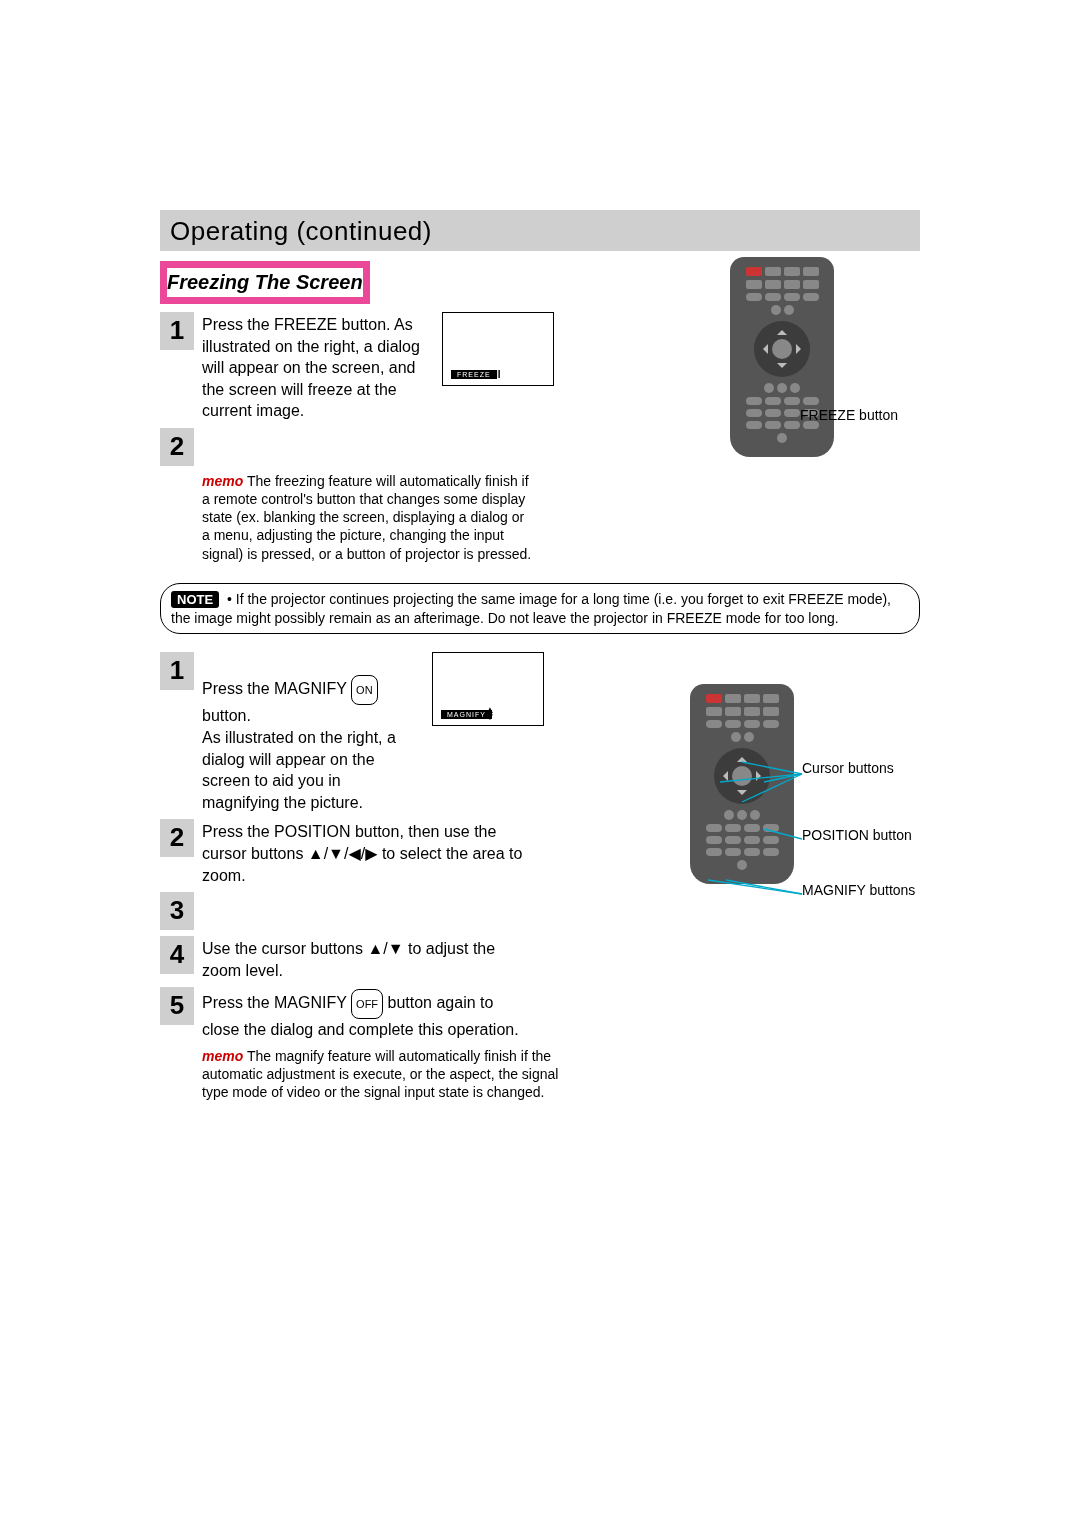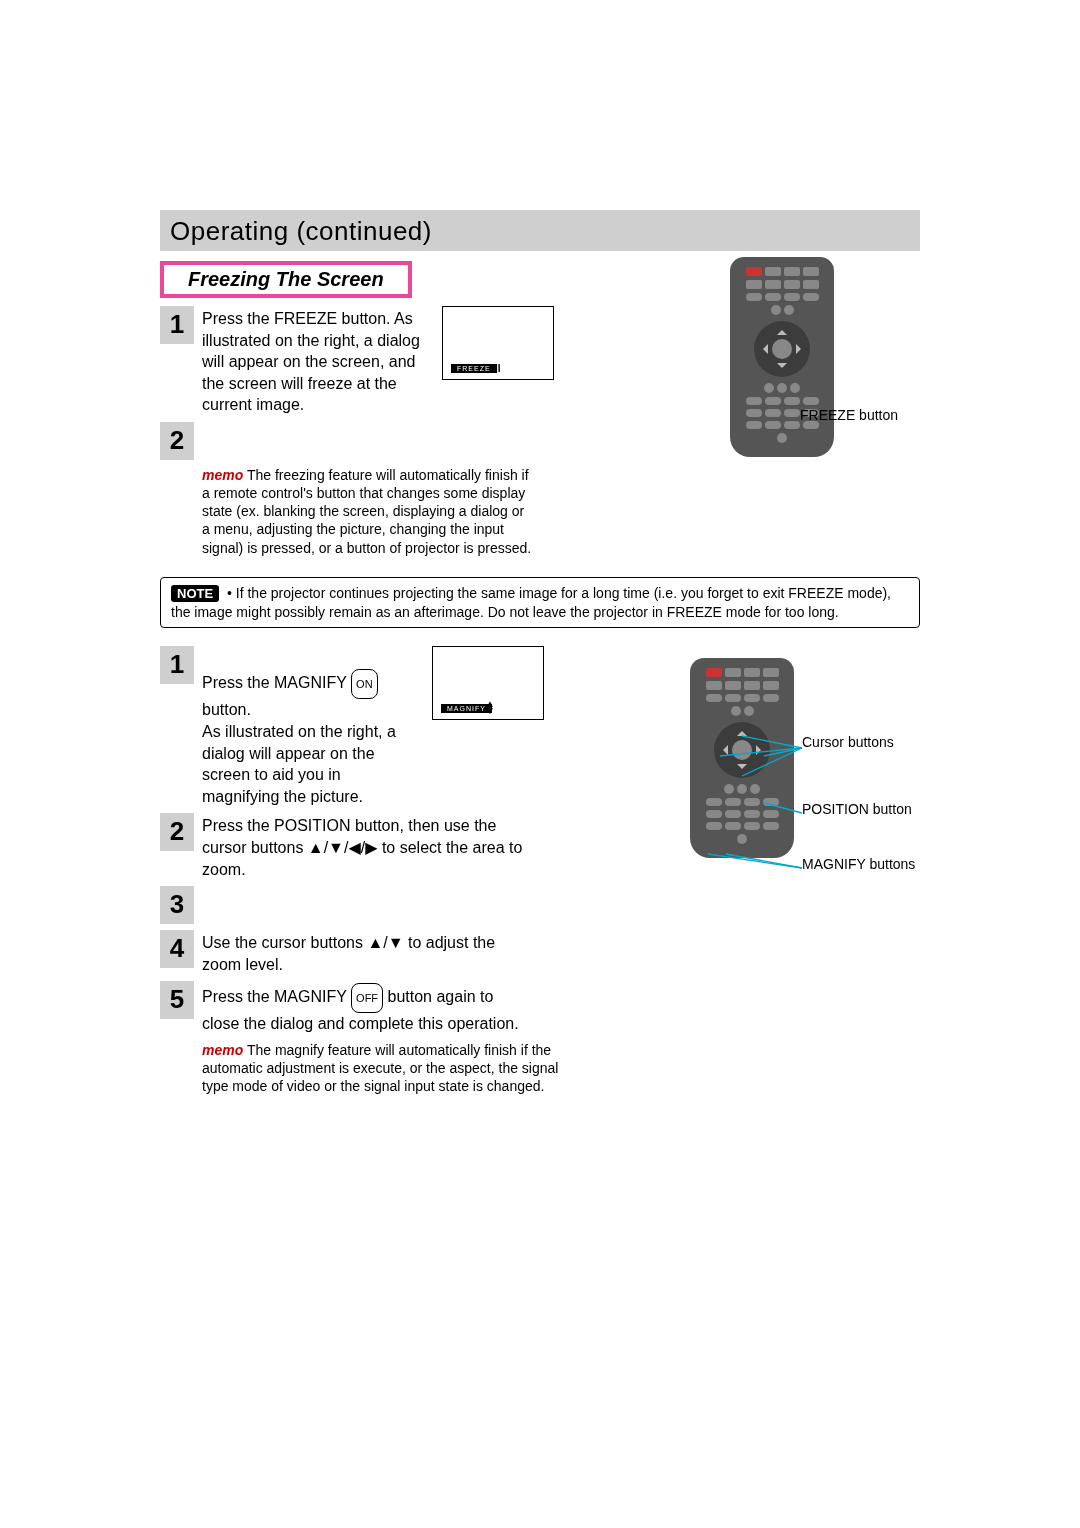--- a/index.html
+++ b/index.html
@@ -18,25 +18,25 @@
   }
   .header-section {
     background: #cfcfcf;
     padding: 6px 10px 4px;
     font-size: 26px;
     font-weight: normal;
     letter-spacing: 0.5px;
   }
   .sub-section {
     display: inline-block;
-    border: 4px solid #ec4899;
+    border: 7px solid #ec4899;
     font-style: italic;
     font-weight: bold;
     font-size: 20px;
-    padding: 3px 24px;
+    padding: 3px 0;
     margin-top: 10px;
   }
   .steps {
     margin-top: 8px;
   }
   .step {
     display: flex;
     align-items: flex-start;
     margin-bottom: 6px;
   }
@@ -64,21 +64,21 @@
     margin-left: 42px;
     width: 330px;
   }
   .memo-label {
     color: #c00;
     font-weight: bold;
     font-style: italic;
   }
   .note-box {
     border: 1.5px solid #000;
-    border-radius: 4px;
+    border-radius: 20px;
     padding: 6px 10px;
     margin-top: 20px;
     font-size: 14px;
     line-height: 1.3;
   }
   .note-label {
     background: #000;
     color: #fff;
     font-weight: bold;
     padding: 1px 6px;
@@ -252,21 +252,21 @@
     </div>
   </div>
 
   <div class="note-box">
     <span class="note-label">NOTE</span>
     <span>• If the projector continues projecting the same image for a long time (i.e. you forget to exit FREEZE mode), the image might possibly remain as an afterimage. Do not leave the projector in FREEZE mode for too long.</span>
   </div>
 
   <div class="content-wrap" style="margin-top:18px;">
 
-    <div class="right-col" style="top:12px; width:230px;">
+    <div class="right-col" style="top:32px; width:230px;">
       <div style="position:relative;">
         <div class="remote">
           <div class="row">
               <div class="btn-rect red"></div>
               <div class="btn-rect"></div>
               <div class="btn-rect"></div>
               <div class="btn-rect"></div>
             </div>
           <div class="row">
               <div class="btn-rect"></div>

